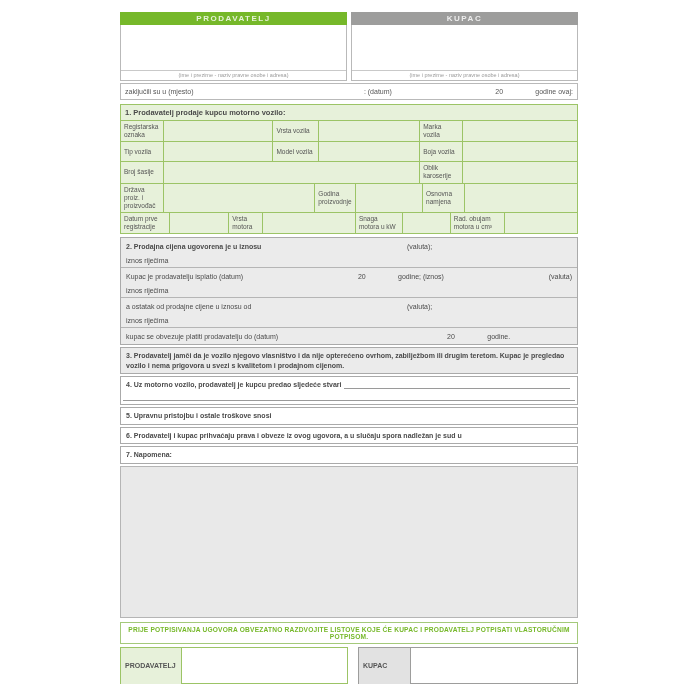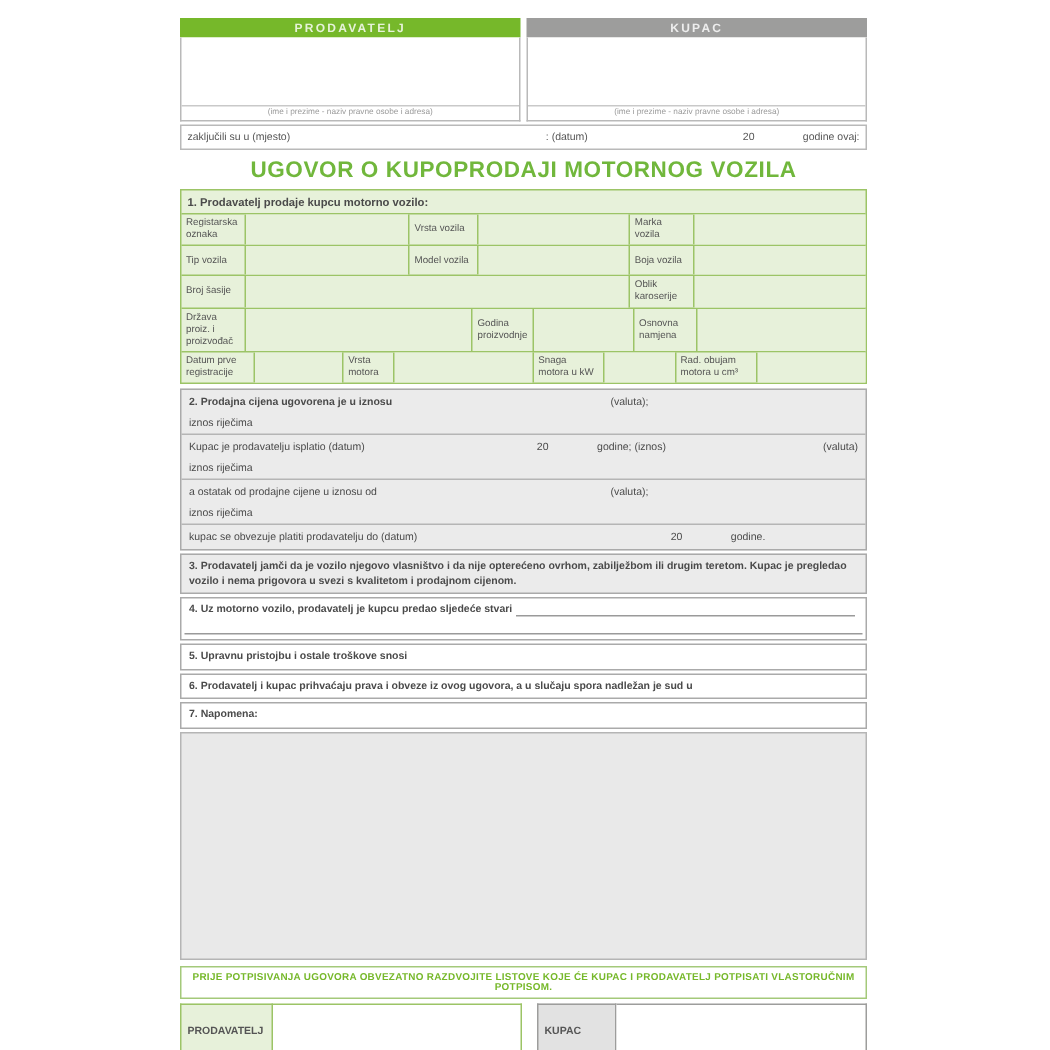--- a/index.html
+++ b/index.html
@@ -96,21 +96,20 @@
     </div>
   </div>
 
   <div class="concluded">
     <span class="sp1">zaključili su u (mjesto)</span>
     <span class="sp2">: (datum)</span>
     <span class="sp3">20</span>
     <span>godine ovaj:</span>
   </div>
 
-  <div class="title">UGOVOR O KUPOPRODAJI MOTORNOG VOZILA</div>
 
   <div class="sec1">
     <div class="sec1-head boldtxt">1. Prodavatelj prodaje kupcu motorno vozilo:</div>
 
     <div class="g-row">
       <div class="g-cell" style="flex:0 0 9.2%">Registarska oznaka</div>
       <div class="g-cell fld" style="flex:0 0 24%"></div>
       <div class="g-cell" style="flex:0 0 10%">Vrsta vozila</div>
       <div class="g-cell fld" style="flex:0 0 22.2%"></div>
       <div class="g-cell" style="flex:0 0 9.3%">Marka vozila</div>

